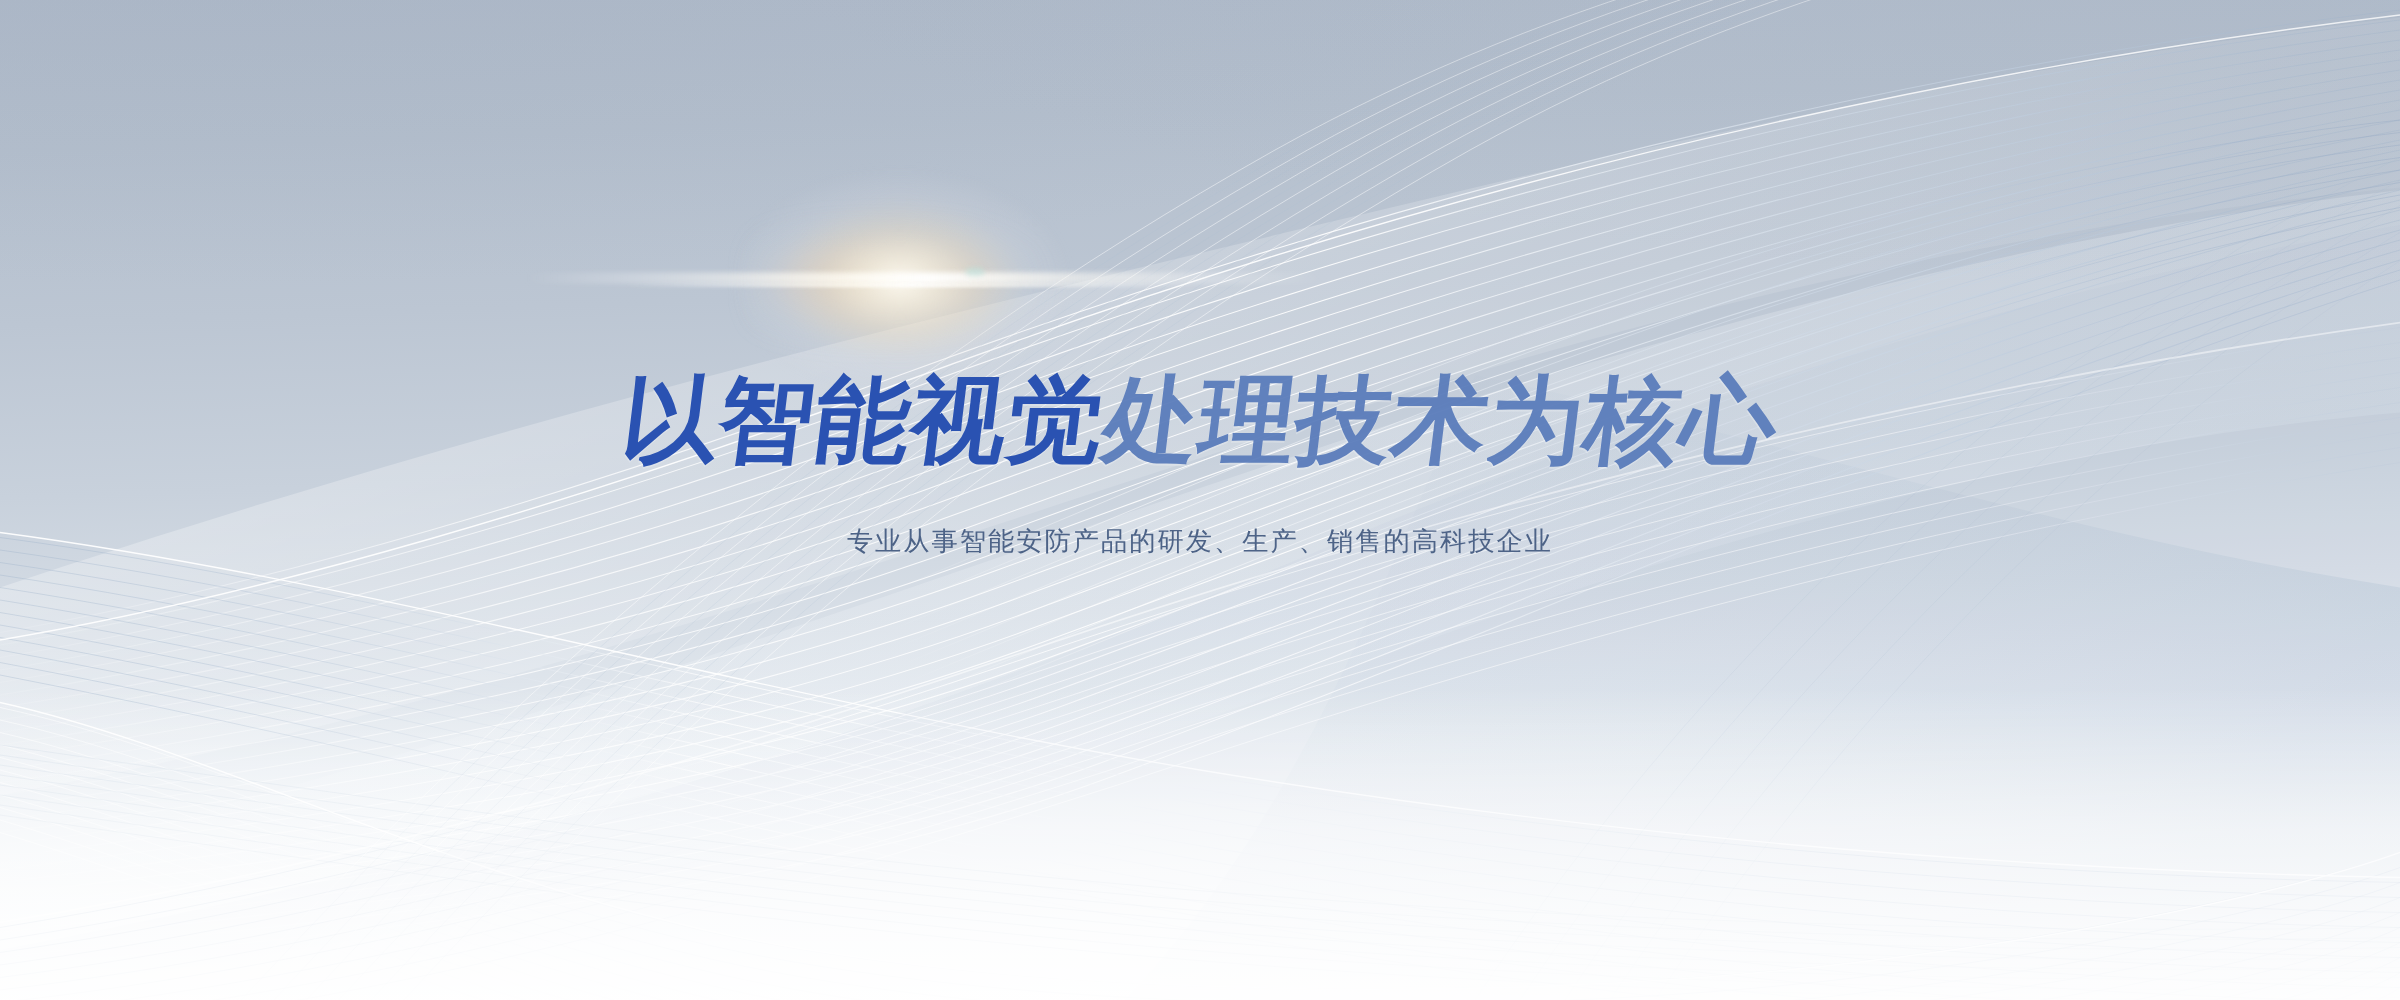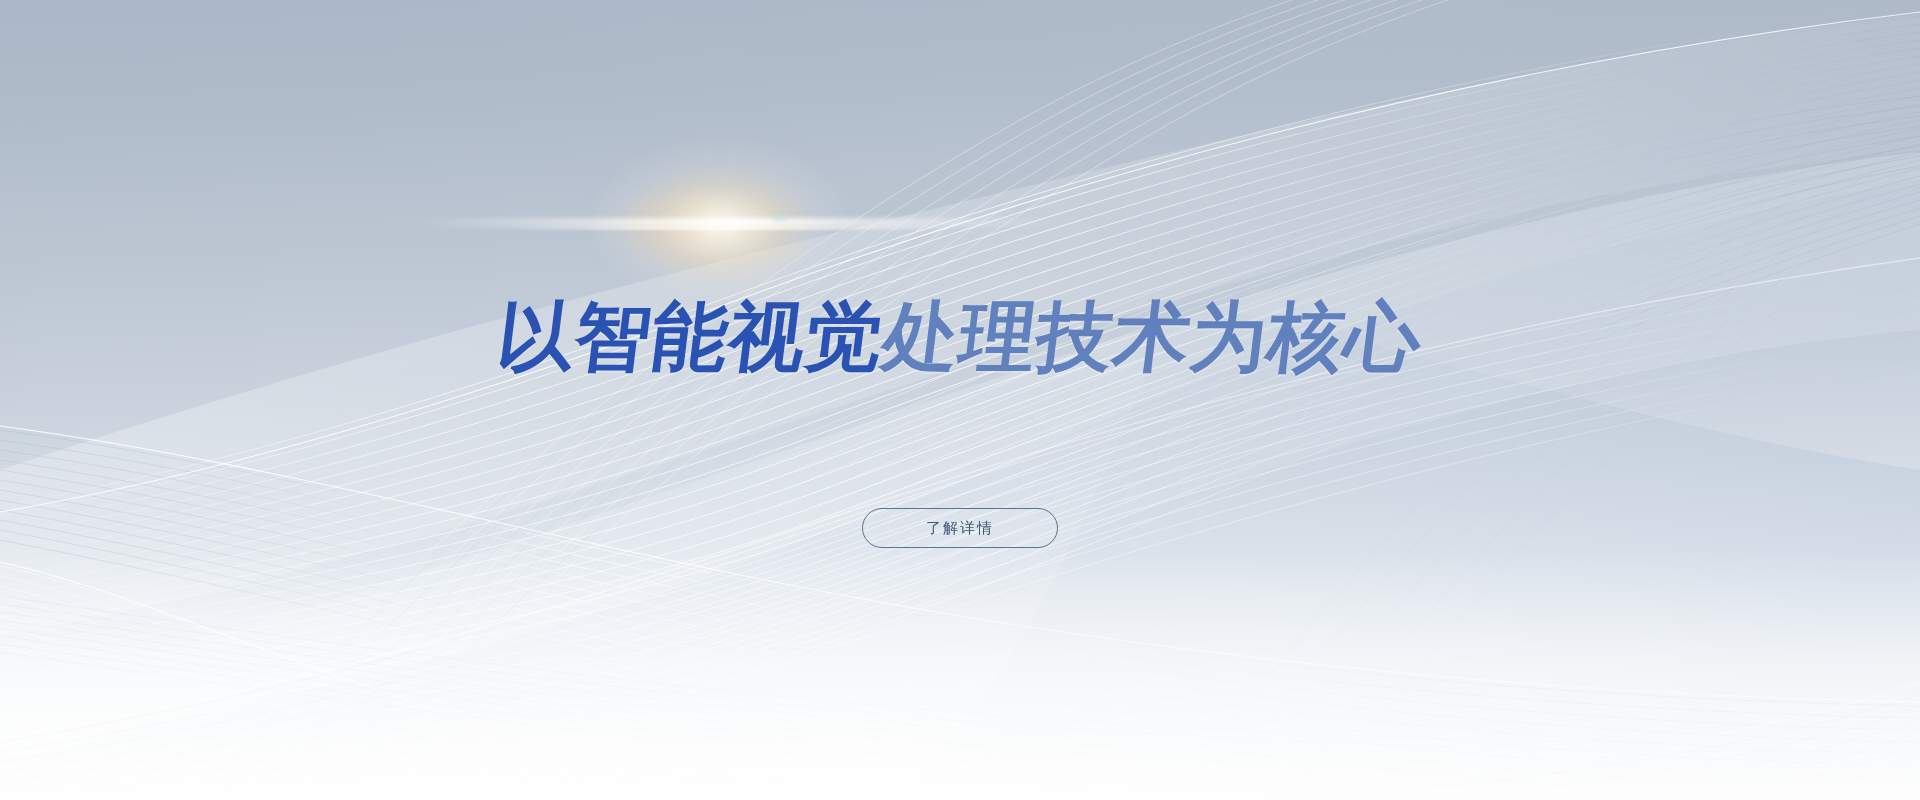--- a/index.html
+++ b/index.html
@@ -386,19 +386,17 @@
   <div class="flare-streak s2"></div>
   <div class="flare-speck"></div>
 
   <div class="top-shade"></div>
   <div class="bottom-fade"></div>
 
   <div class="content">
 
     <h1 class="headline"><span class="seg-strong">以智能视觉</span><span class="seg-soft">处理技术为核心</span></h1>
 
-
-    <div class="cta-wrap">
-      <button class="cta-button" type="button">了解详情</button>
-    </div>
+    <p class="subhead">专业从事智能安防产品的研发、生产、销售的高科技企业</p>
+
 
   </div>
 </div>
 
 </body></html>

